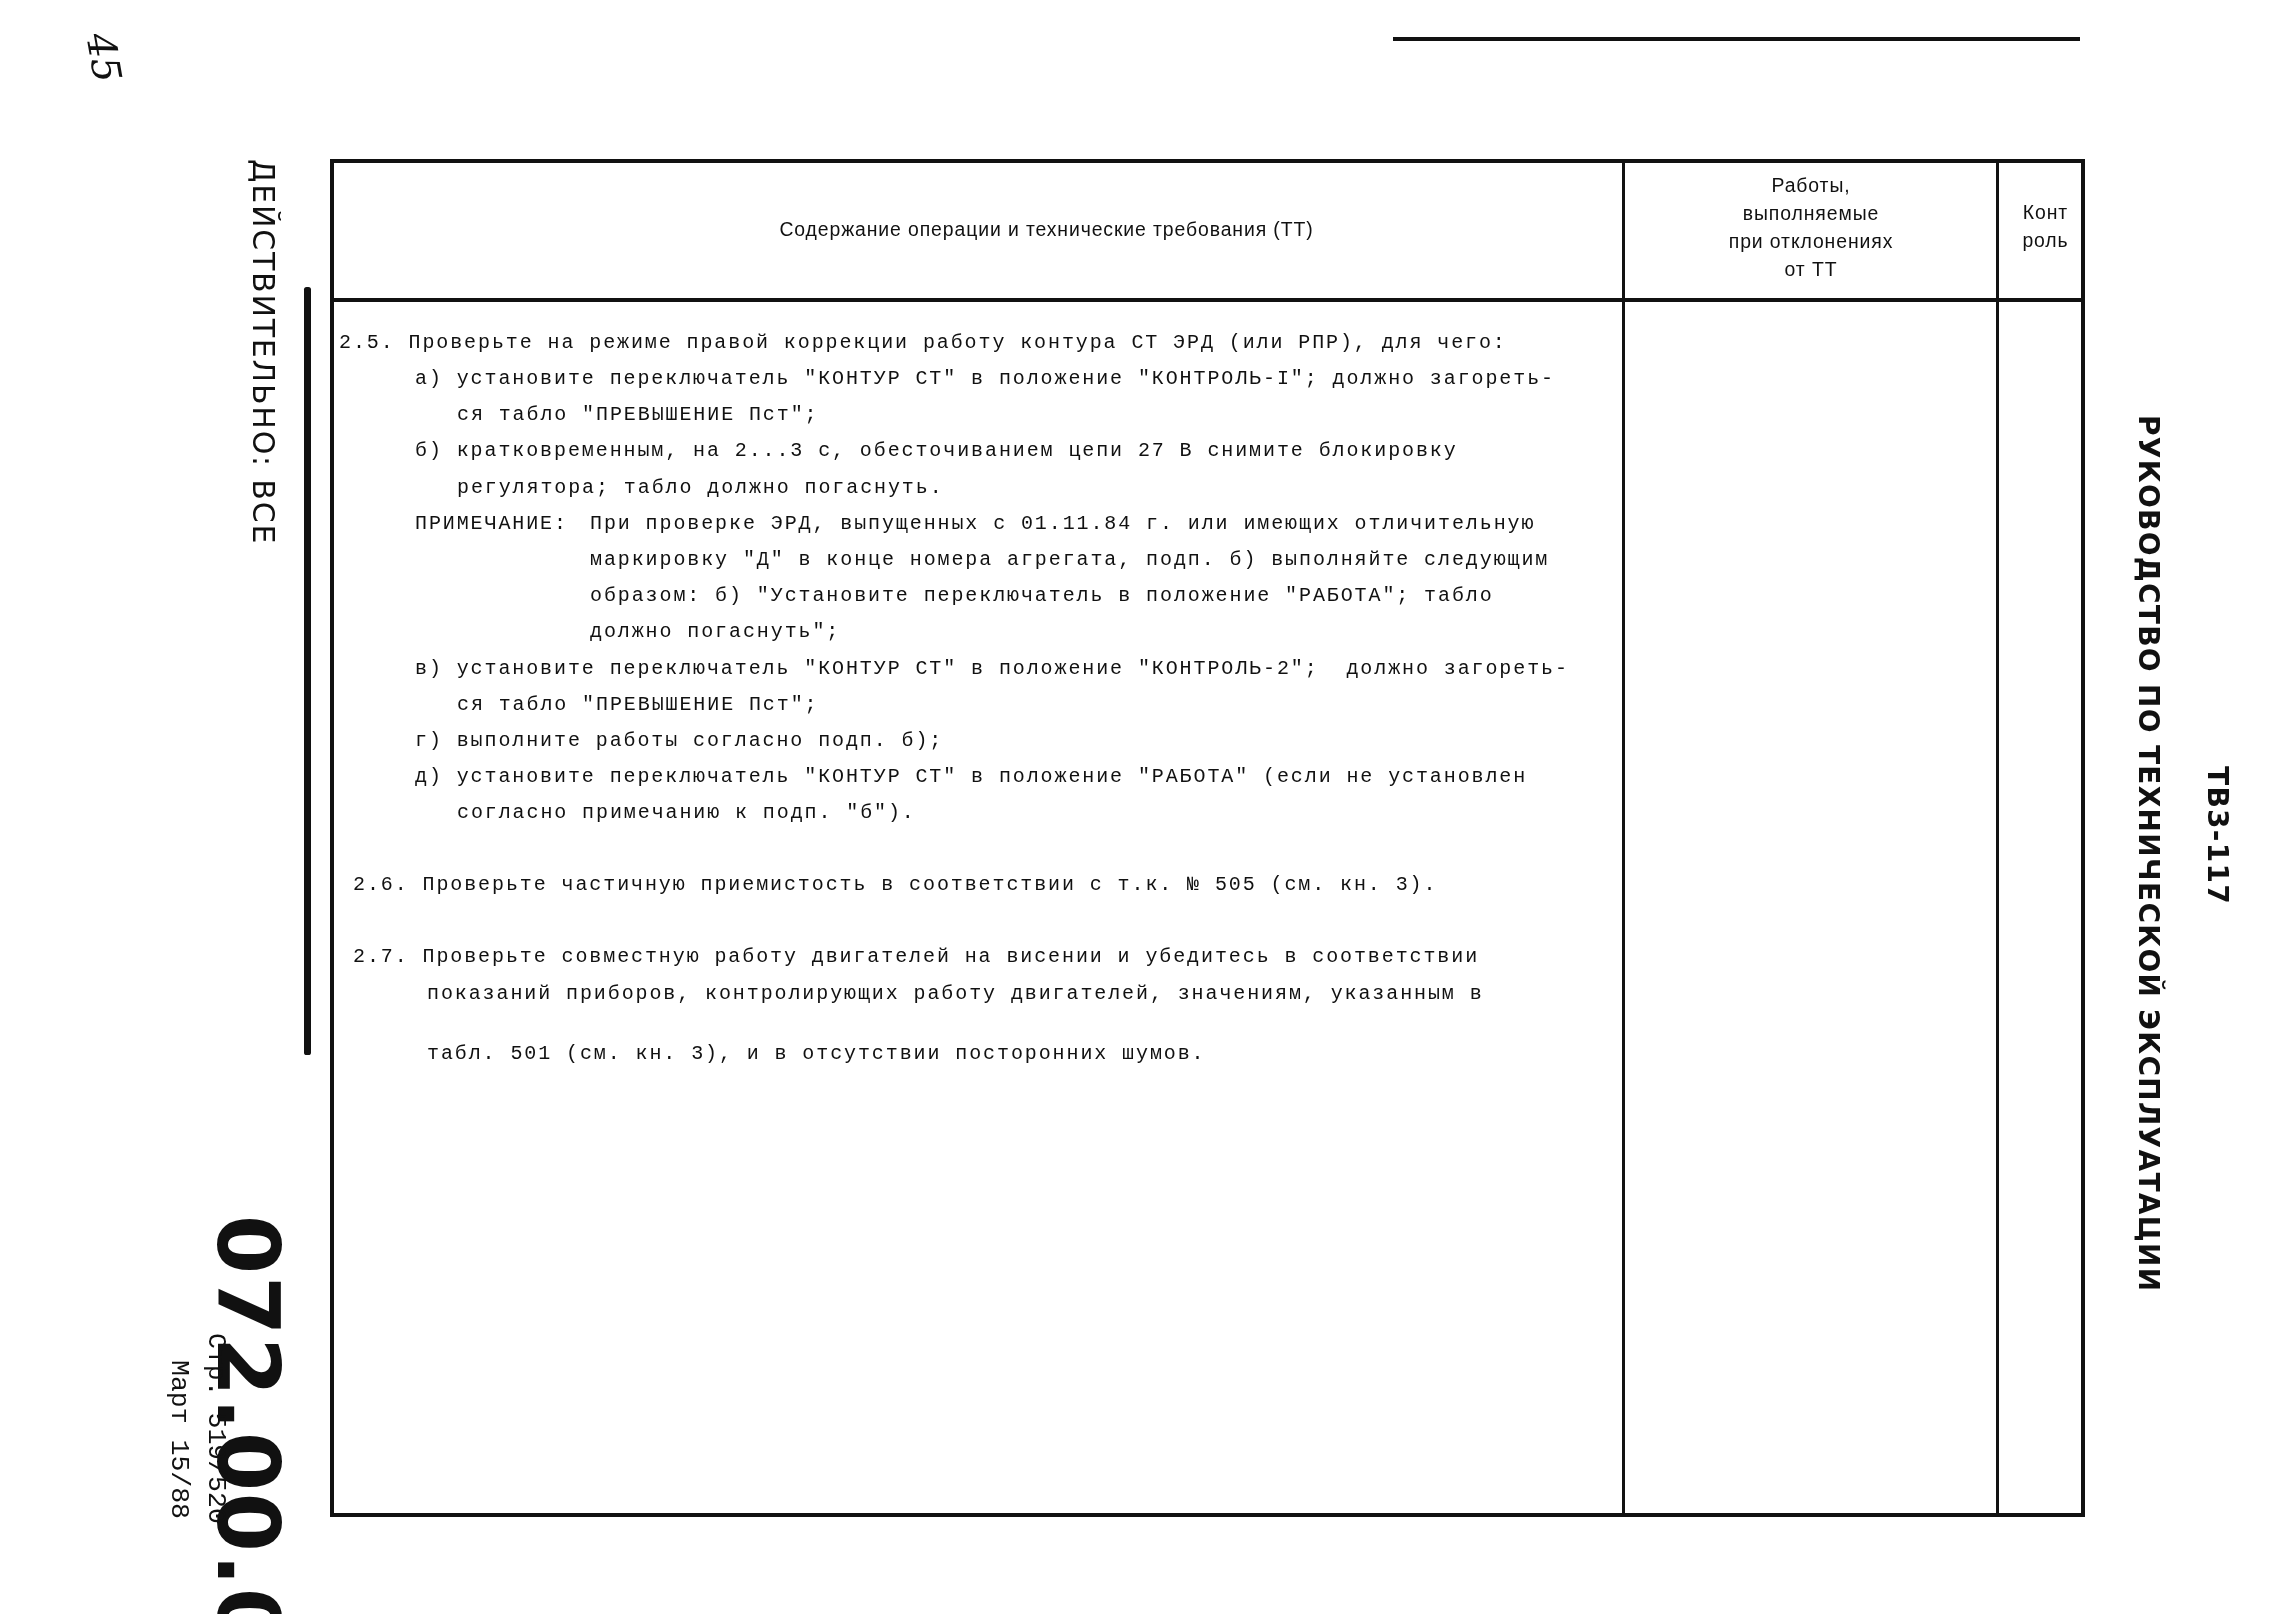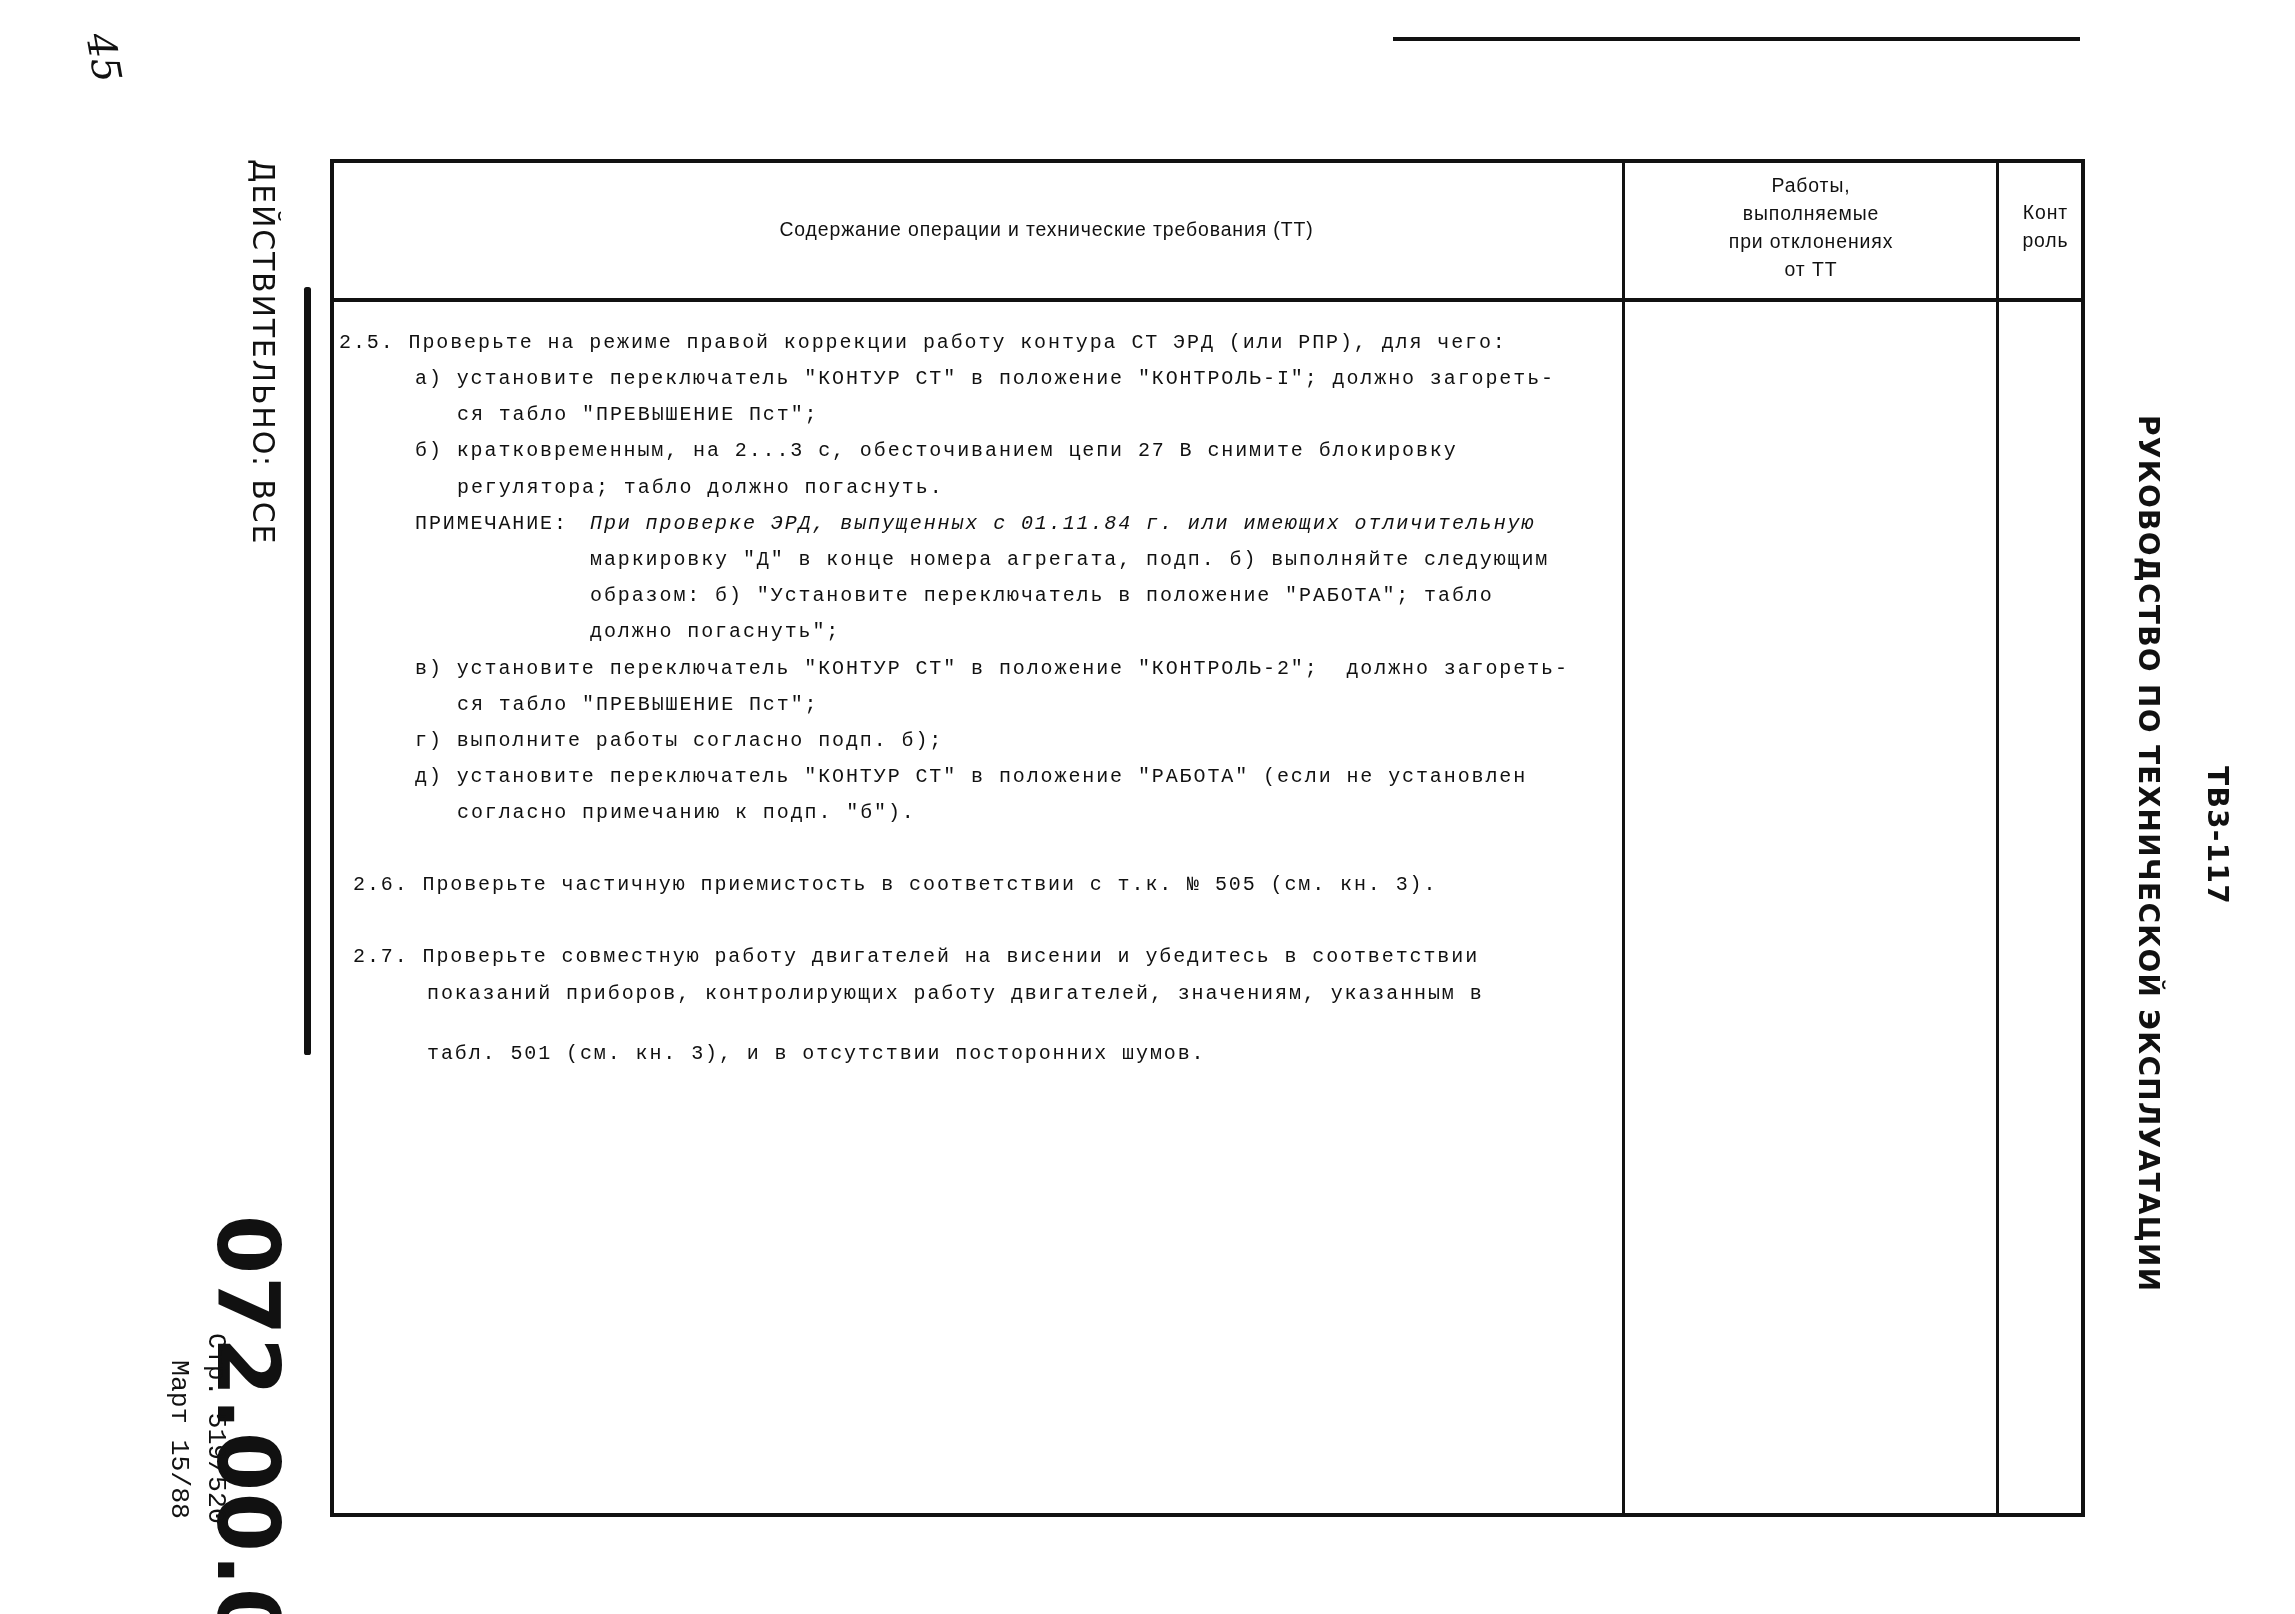--- a/index.html
+++ b/index.html
@@ -47,21 +47,21 @@
   <div>роль</div>
 </div>
 
 <div id="body-lines">
     <div class="abs body-line" style="left: 339px; top: 325px;">2.5. Проверьте на режиме правой коррекции работу контура СТ ЭРД (или РПР), для чего:</div>
     <div class="abs body-line" style="left: 415px; top: 361px;">а) установите переключатель "КОНТУР СТ" в положение "КОНТРОЛЬ-I"; должно загореть-</div>
     <div class="abs body-line" style="left: 457px; top: 397px;">ся табло "ПРЕВЫШЕНИЕ Пст";</div>
     <div class="abs body-line" style="left: 415px; top: 433px;">б) кратковременным, на 2...3 с, обесточиванием цепи 27 В снимите блокировку</div>
     <div class="abs body-line" style="left: 457px; top: 470px;">регулятора; табло должно погаснуть.</div>
     <div class="abs body-line note-label" style="left: 415px; top: 506px;">ПРИМЕЧАНИЕ:</div>
-    <div class="abs body-line" style="left: 590px; top: 506px; font-style: italic;">При проверке ЭРД, выпущенных с 01.11.84 г. или имеющих отличительную</div>
+    <div class="abs body-line" style="left: 590px; top: 506px;">При проверке ЭРД, выпущенных с 01.11.84 г. или имеющих отличительную</div>
     <div class="abs body-line" style="left: 590px; top: 542px;">маркировку "Д" в конце номера агрегата, подп. б) выполняйте следующим</div>
     <div class="abs body-line" style="left: 590px; top: 578px;">образом: б) "Установите переключатель в положение "РАБОТА"; табло</div>
     <div class="abs body-line" style="left: 590px; top: 614px;">должно погаснуть";</div>
     <div class="abs body-line" style="left: 415px; top: 651px;">в) установите переключатель "КОНТУР СТ" в положение "КОНТРОЛЬ-2";  должно загореть-</div>
     <div class="abs body-line" style="left: 457px; top: 687px;">ся табло "ПРЕВЫШЕНИЕ Пст";</div>
     <div class="abs body-line" style="left: 415px; top: 723px;">г) выполните работы согласно подп. б);</div>
     <div class="abs body-line" style="left: 415px; top: 759px;">д) установите переключатель "КОНТУР СТ" в положение "РАБОТА" (если не установлен</div>
     <div class="abs body-line" style="left: 457px; top: 795px;">согласно примечанию к подп. "б").</div>
     <div class="abs body-line" style="left: 353px; top: 867px;">2.6. Проверьте частичную приемистость в соответствии с т.к. № 505 (см. кн. 3).</div>
     <div class="abs body-line" style="left: 353px; top: 939px;">2.7. Проверьте совместную работу двигателей на висении и убедитесь в соответствии</div>

